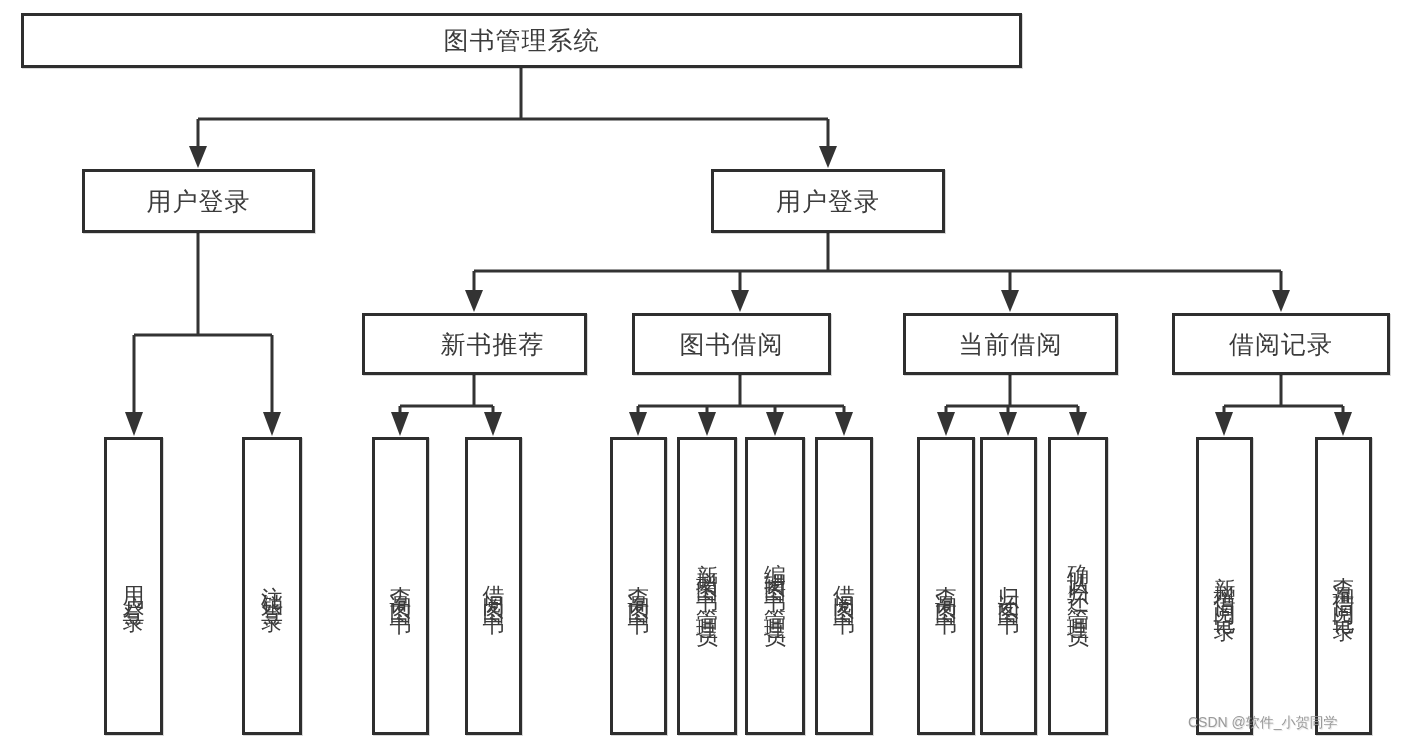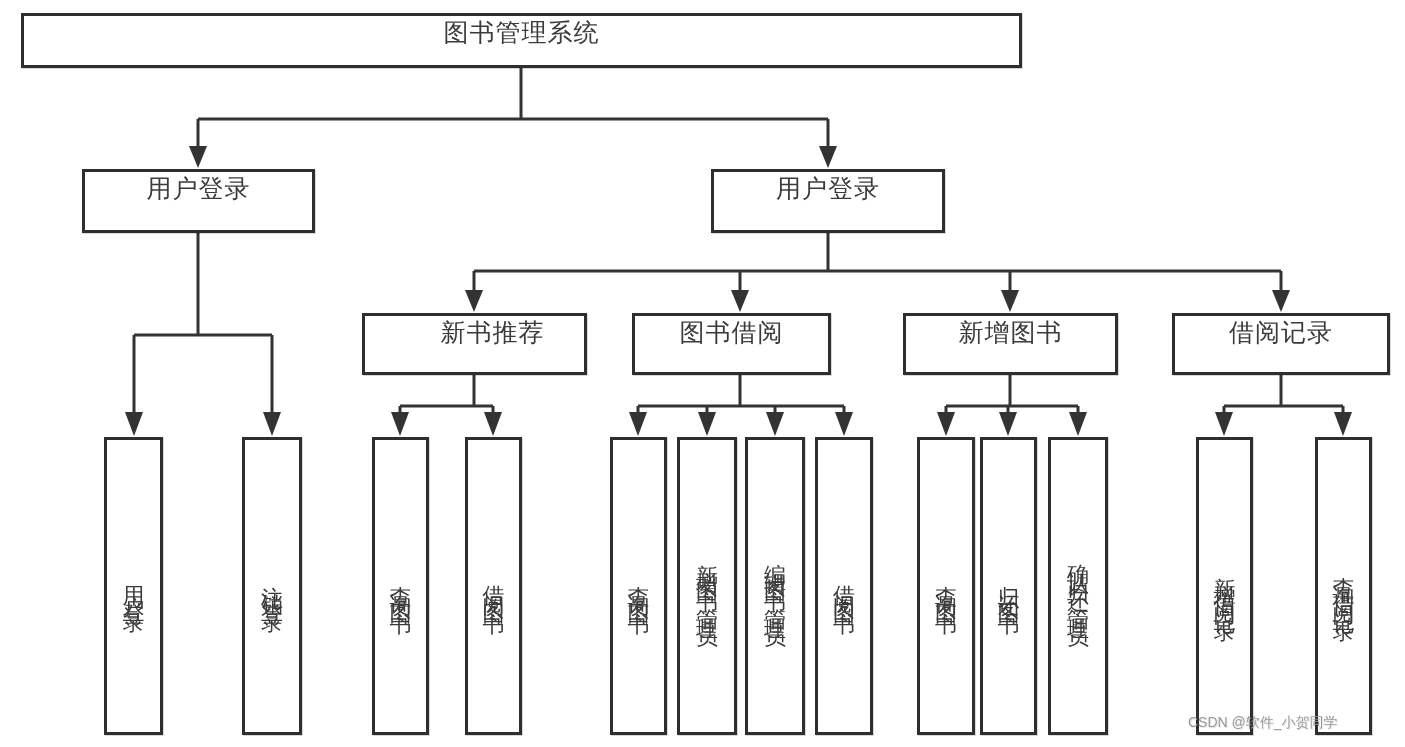--- a/index.html
+++ b/index.html
@@ -9,21 +9,21 @@
     background:#ffffff;
     font-family:"Liberation Sans","DejaVu Sans",sans-serif;
     overflow:hidden;
   }
   .connectors{position:absolute;left:0;top:0;width:1405px;height:747px;}
   .node{
     position:absolute;
     box-sizing:border-box;
     background:#ffffff;
     border:3px solid #2e2e2e;
-    display:flex;justify-content:center;
+    display:flex;align-items:center;justify-content:center;
     color:#3b3b3b;
     font-size:25px;
     letter-spacing:1px;
     text-align:center;
     box-shadow:1px 1px 0 rgba(0,0,0,0.15);
   }
   .leaf{font-size:22px;}
   .leaf .vtext{
     writing-mode:vertical-rl;
     text-orientation:mixed;
@@ -100,21 +100,21 @@
     <span>用户登录</span>
   </div>
 
   <div class="node" style="left:362px;top:313px;width:225px;height:62px;padding-left:36px;">
     <span>新书推荐</span>
   </div>
   <div class="node" style="left:632px;top:313px;width:199px;height:62px;">
     <span>图书借阅</span>
   </div>
   <div class="node" style="left:903px;top:313px;width:215px;height:62px;">
-    <span>新增图书</span>
+    <span>当前借阅</span>
   </div>
   <div class="node" style="left:1172px;top:313px;width:218px;height:62px;">
     <span>借阅记录</span>
   </div>
 
   <div class="node leaf" style="left:104px;top:437px;width:59px;height:298px;">
     <span class="vtext">用户登录</span>
   </div>
   <div class="node leaf" style="left:242px;top:437px;width:60px;height:298px;">
     <span class="vtext">注销登录</span>

